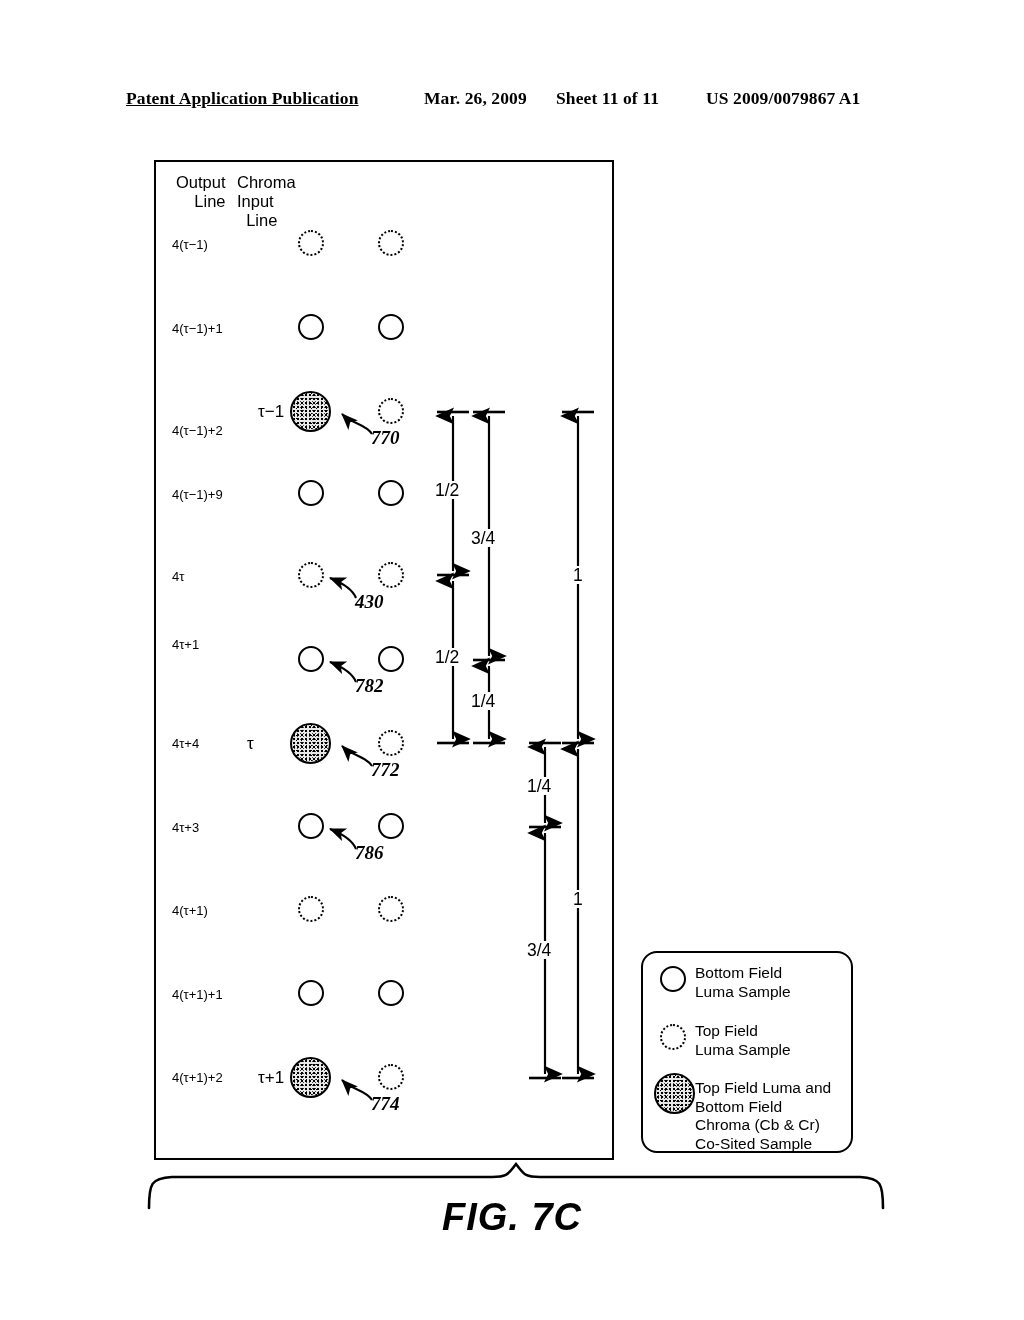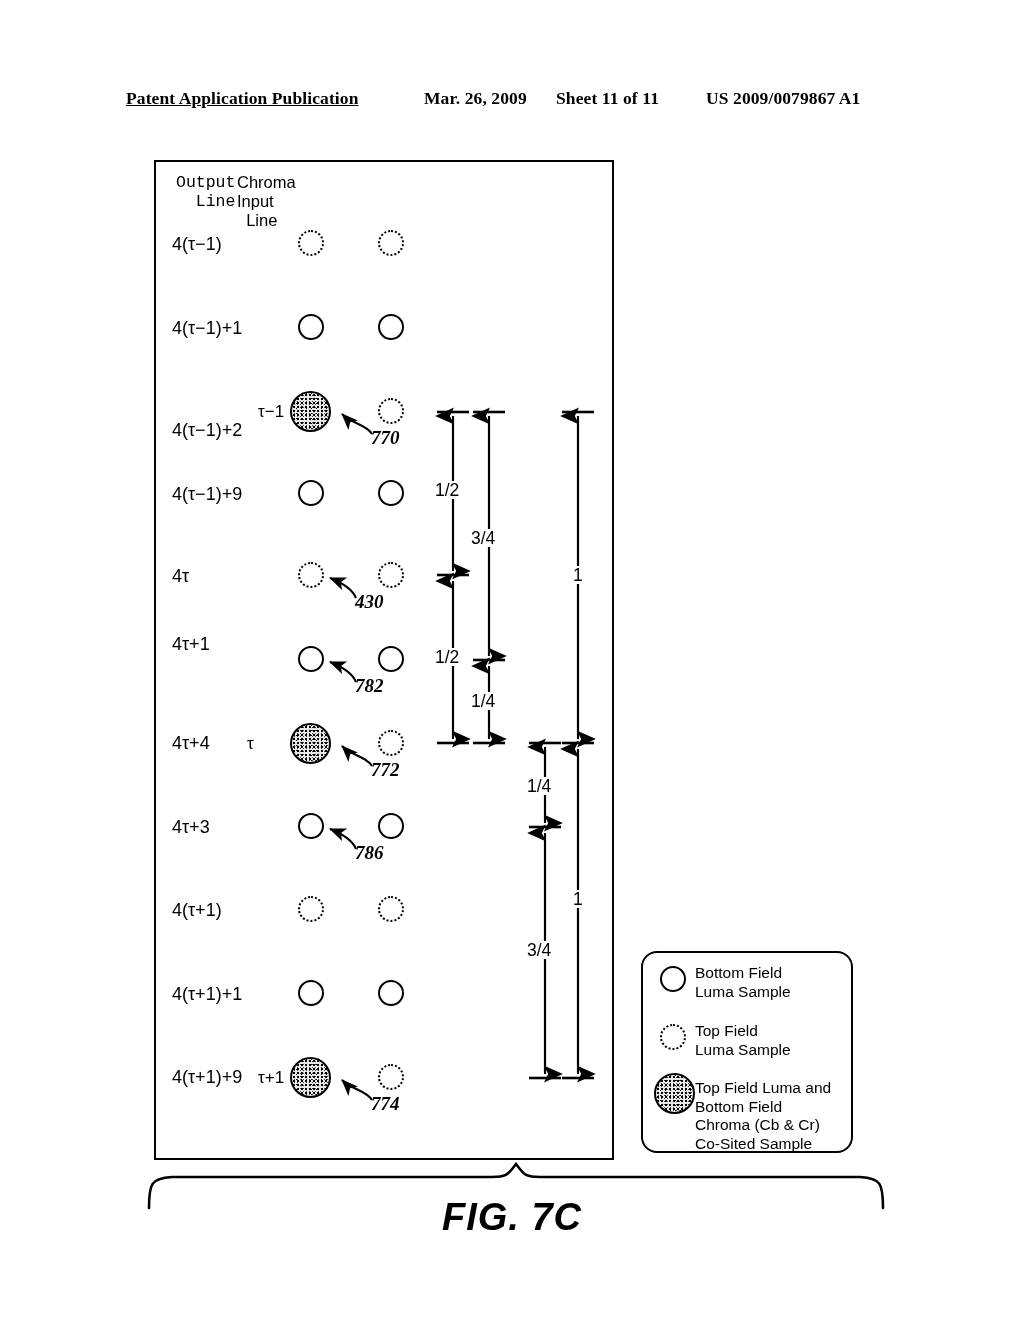--- a/index.html
+++ b/index.html
@@ -43,27 +43,27 @@
     background: #fff;
   }
 
   
   .col-head {
     position: absolute;
     font-size: 16.5px;
     line-height: 19px;
     white-space: pre;
   }
-  .col-head-output { left: 176px; top: 173px; text-align: center; font-family: Liberation Mono, monospace; }
+  .col-head-output { left: 176px; top: 173px; text-align: right; }
   .col-head-chroma { left: 237px; top: 173px; }
 
   
   .row-label {
     position: absolute;
-    font-size: 18px;
+    font-size: 13px;
     line-height: 17px;
     white-space: nowrap;
     left: 172px;
   }
   .chroma-label {
     position: absolute;
     font-size: 17px;
     line-height: 17px;
     white-space: nowrap;
     text-align: center;
@@ -171,21 +171,21 @@
 <div class="row-label" style="top:236px">4(τ−1)</div>
 <div class="row-label" style="top:320px">4(τ−1)+1</div>
 <div class="row-label" style="top:422px">4(τ−1)+2</div>
 <div class="row-label" style="top:486px">4(τ−1)+9</div>
 <div class="row-label" style="top:568px">4τ</div>
 <div class="row-label" style="top:636px">4τ+1</div>
 <div class="row-label" style="top:735px">4τ+4</div>
 <div class="row-label" style="top:819px">4τ+3</div>
 <div class="row-label" style="top:902px">4(τ+1)</div>
 <div class="row-label" style="top:986px">4(τ+1)+1</div>
-<div class="row-label" style="top:1069px">4(τ+1)+9</div>
+<div class="row-label" style="top:1069px">4(τ+1)+2</div>
 
 <div class="chroma-label" style="left:258px; top:403px">τ−1</div>
 <div class="chroma-label" style="left:247px; top:735px">τ</div>
 <div class="chroma-label" style="left:258px; top:1069px">τ+1</div>
 
 <div class="circle dotted" style="left:298px; top:230px"></div>
 <div class="circle solid" style="left:298px; top:314px"></div>
 <div class="circle filled" style="left:290px; top:391px"></div>
 <div class="circle solid" style="left:298px; top:480px"></div>
 <div class="circle dotted" style="left:298px; top:562px"></div>

